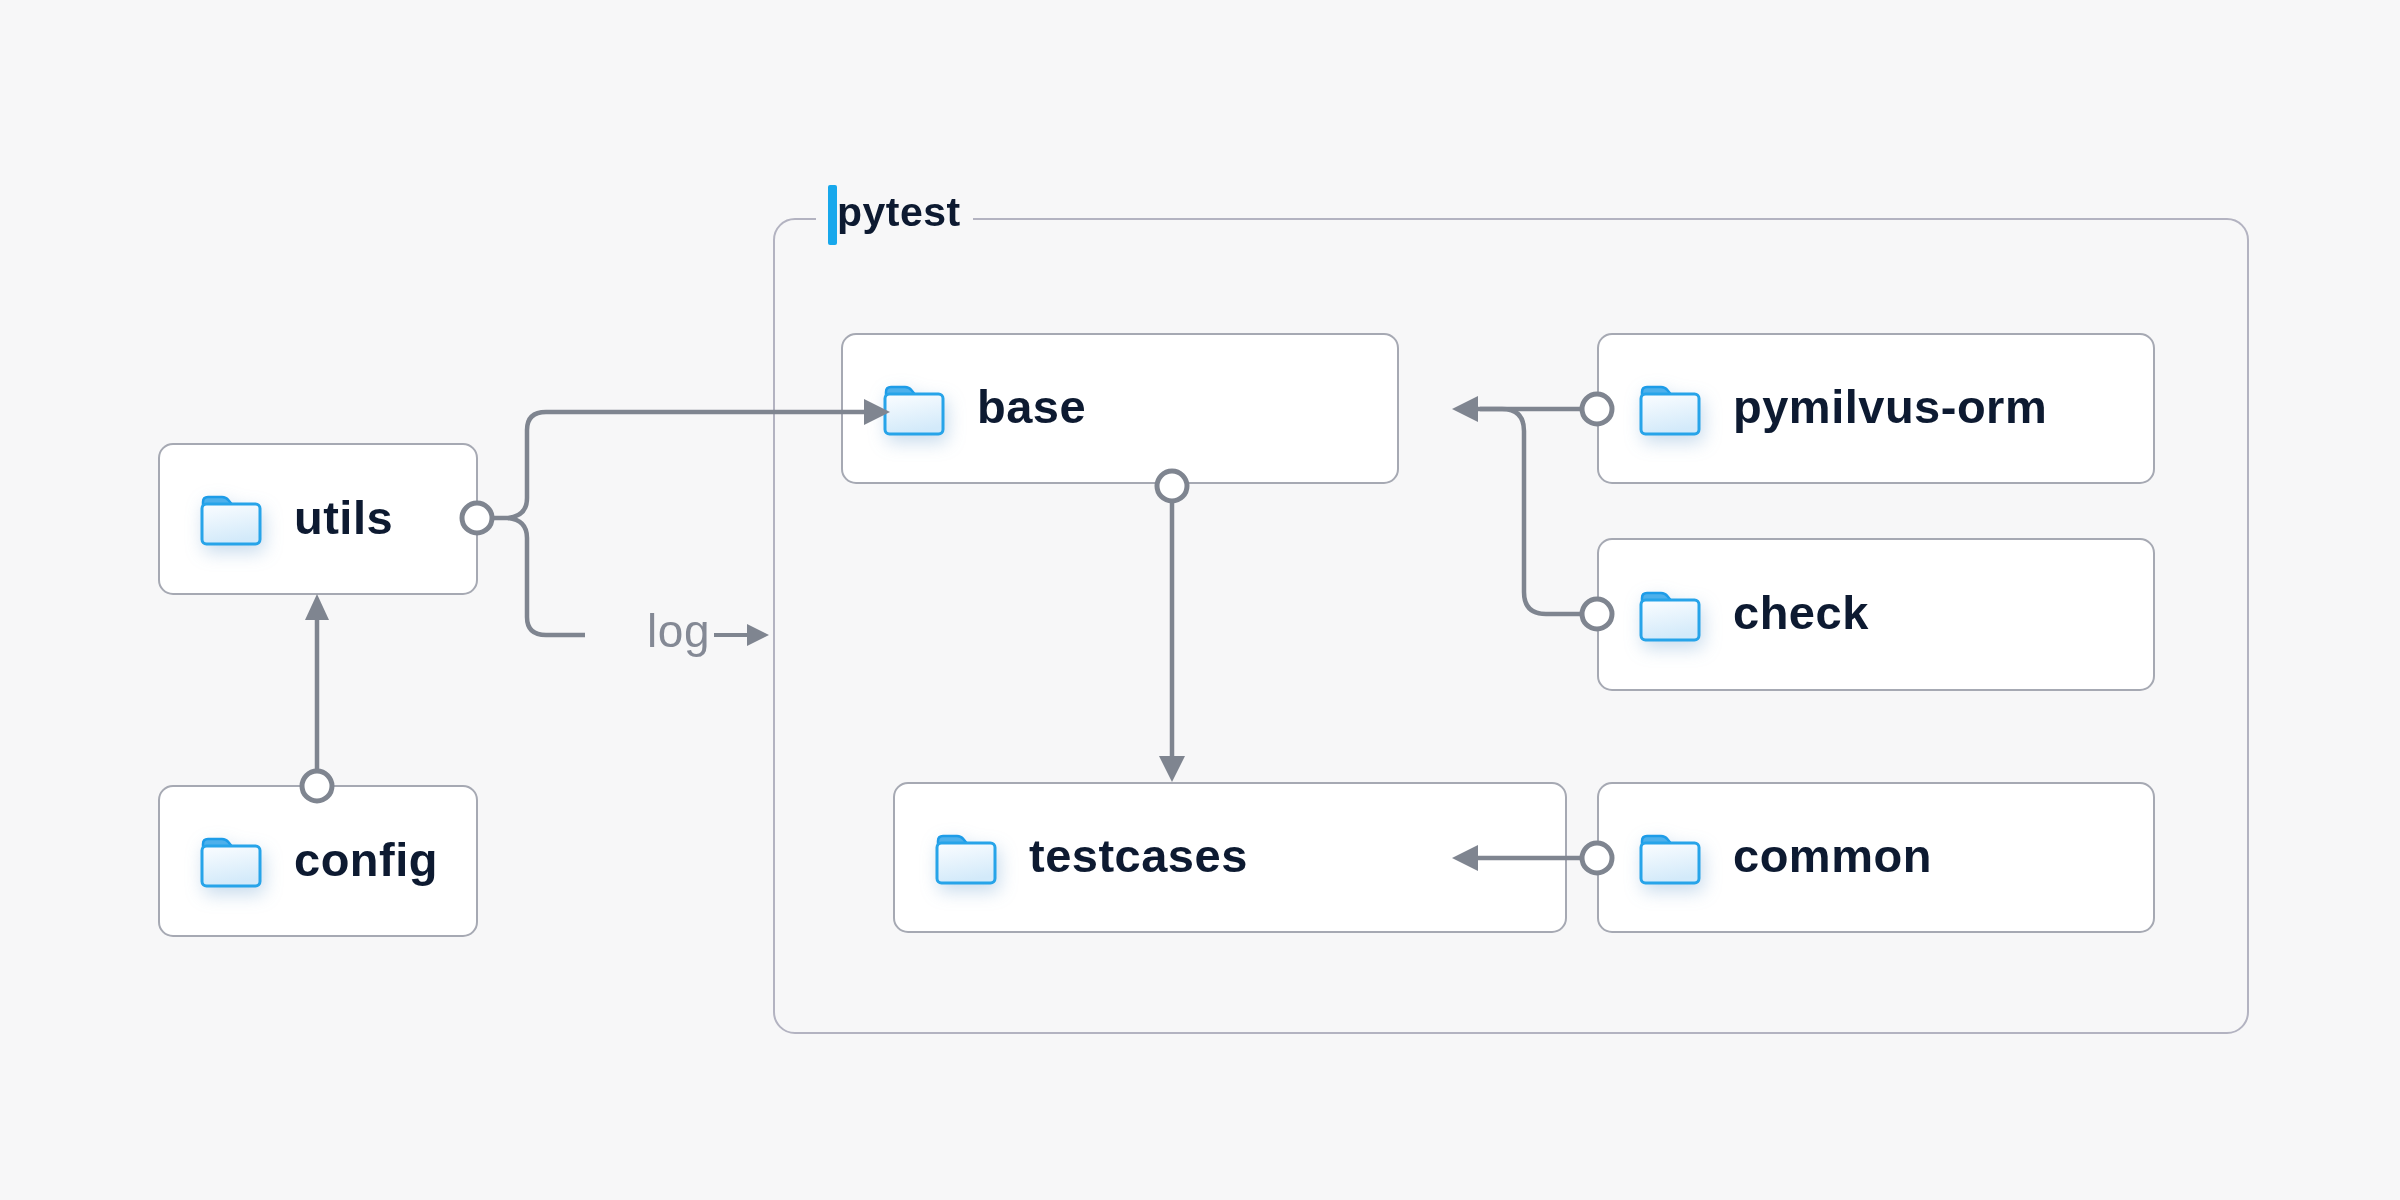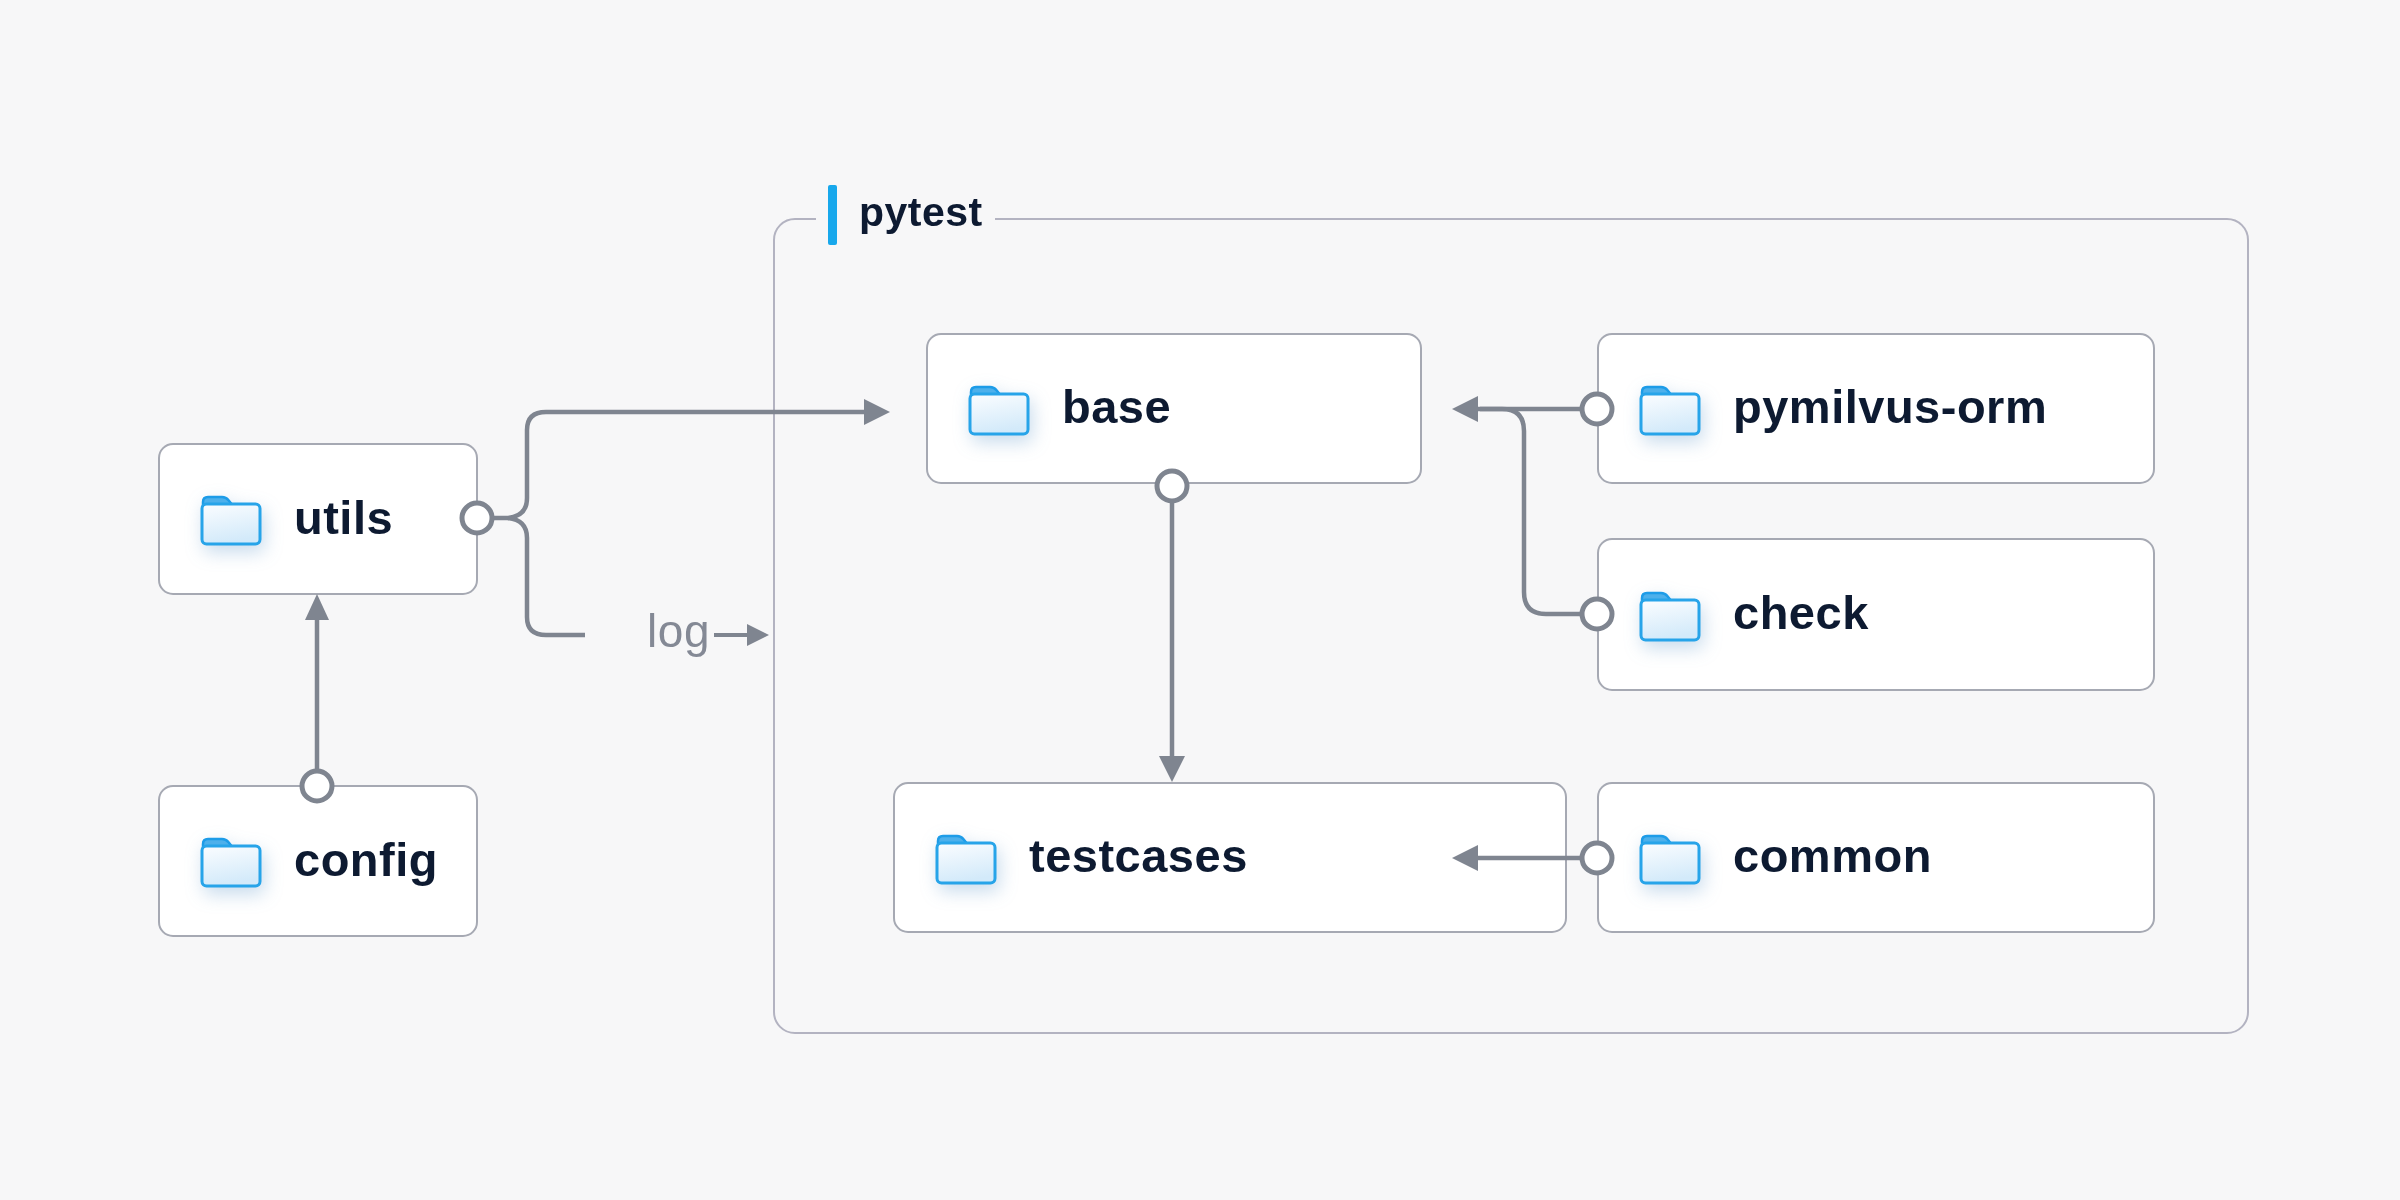--- a/index.html
+++ b/index.html
@@ -12,21 +12,21 @@
   .canvas{position:absolute;inset:0;}
 
   
   .group-box{
     position:absolute;left:773px;top:218px;width:1472px;height:812px;
     border:2.5px solid var(--container-border,#b3b3c1);
     border-radius:22px;background:transparent;z-index:1;
   }
   .group-chip{
     position:absolute;left:816px;top:183px;height:64px;z-index:4;
-    display:flex;align-items:center;gap:22px;
+    display:flex;align-items:center;
     background:var(--background,#f7f7f8);padding:0 12px;
   }
   .accent-bar{
     width:9px;height:60px;border-radius:2px;
     background:var(--accent,#18a8ec);display:inline-block;
   }
   .group-title{
     font-size:41px;font-weight:600;color:var(--label-text,#0d1a31);
     letter-spacing:.5px;line-height:1;padding-bottom:6px;
   }
@@ -126,21 +126,21 @@
   <div class="node" style="left:158px;top:785px;width:320px;height:152px">
     <span class="folder">
       <svg width="66" height="54" viewBox="0 0 66 54">
         <path d="M5 16 L5 10 Q5 5 10 5 L24 5 Q28 5 30.5 8.2 L36 15 Z" fill="#4db0eb" stroke="#1d9ce8" stroke-width="2.5"></path>
         <rect x="4" y="12" width="58" height="40" rx="4.5" fill="url(#folderBodyGrad)" stroke="#27a4e9" stroke-width="3"></rect>
       </svg>
     </span>
     <span class="nlabel">config</span>
   </div>
 
-  <div class="node" style="left:926px;top:333px;width:496px;height:151px">
+  <div class="node" style="left:841px;top:333px;width:558px;height:151px">
     <span class="folder">
       <svg width="66" height="54" viewBox="0 0 66 54">
         <path d="M5 16 L5 10 Q5 5 10 5 L24 5 Q28 5 30.5 8.2 L36 15 Z" fill="#4db0eb" stroke="#1d9ce8" stroke-width="2.5"></path>
         <rect x="4" y="12" width="58" height="40" rx="4.5" fill="url(#folderBodyGrad)" stroke="#27a4e9" stroke-width="3"></rect>
       </svg>
     </span>
     <span class="nlabel">base</span>
   </div>
 
   <div class="node" style="left:1597px;top:333px;width:558px;height:151px">

